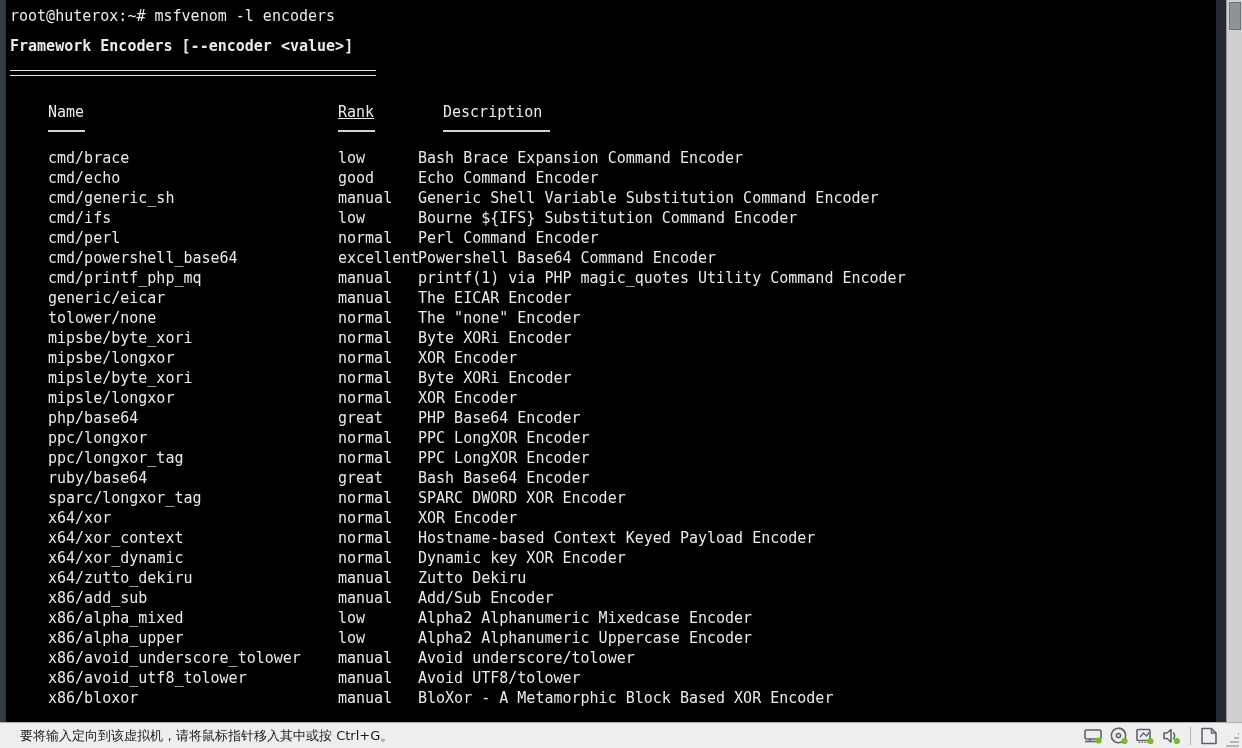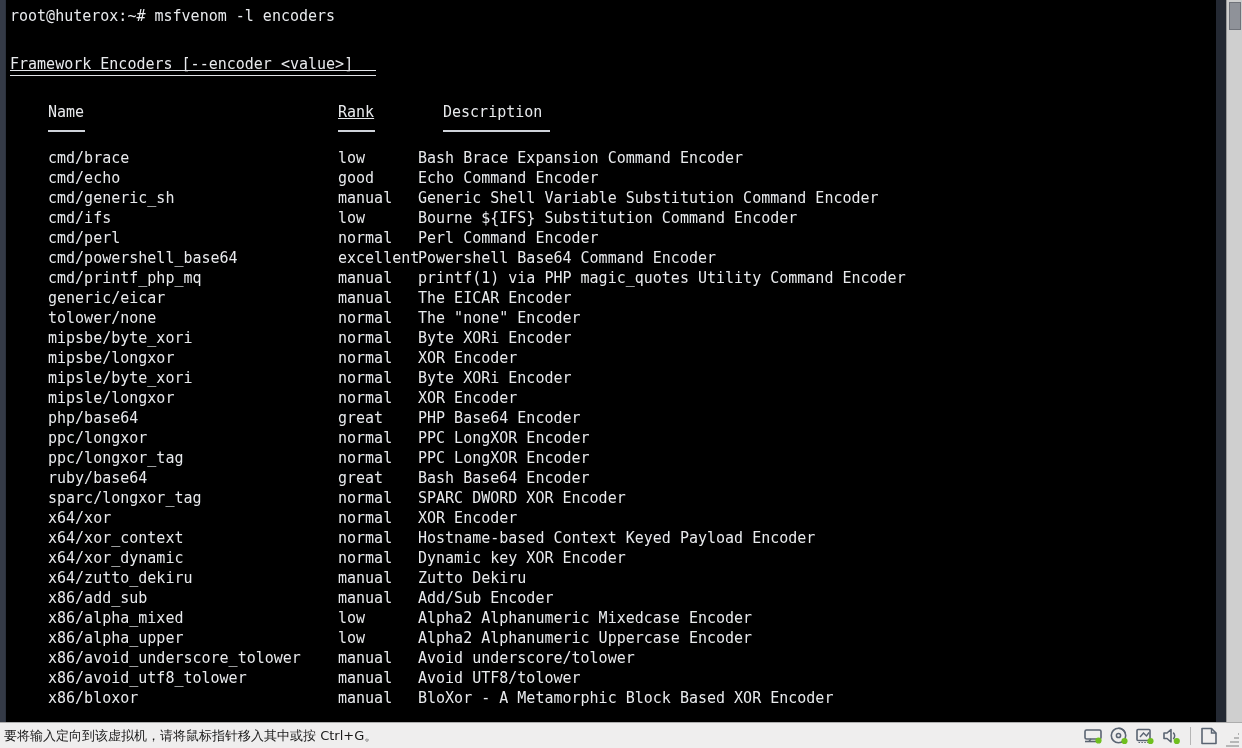--- a/index.html
+++ b/index.html
@@ -57,21 +57,22 @@
   }
 
   .prompt-line {
     position: absolute;
     left: 10px;
     top: 6px;
   }
   .hdr-line {
     position: absolute;
     left: 10px;
-    top: 54px;
+    top: 36px;
+    font-weight: bold;
   }
 
   .double-rule {
     position: absolute;
     left: 10px;
     top: 70px;
     width: 366px;
     height: 4px;
     border-top: 1px solid #e2e4e8;
     border-bottom: 1px solid #e2e4e8;
@@ -157,21 +158,21 @@
     left: 0;
     top: 722px;
     width: 1242px;
     height: 26px;
     background: #efeeee;
     border-top: 1px solid #adadad;
     display: flex;
     align-items: center;
   }
   .status-text {
-    margin-left: 4px;
+    margin-left: 20px;
     font-family: "DejaVu Sans", "Liberation Sans", sans-serif;
     font-size: 13px;
     color: #1a1a1a;
     white-space: nowrap;
   }
   .status-spacer { flex: 1 1 auto; }
   .status-icons {
     display: flex;
     align-items: center;
     height: 26px;

